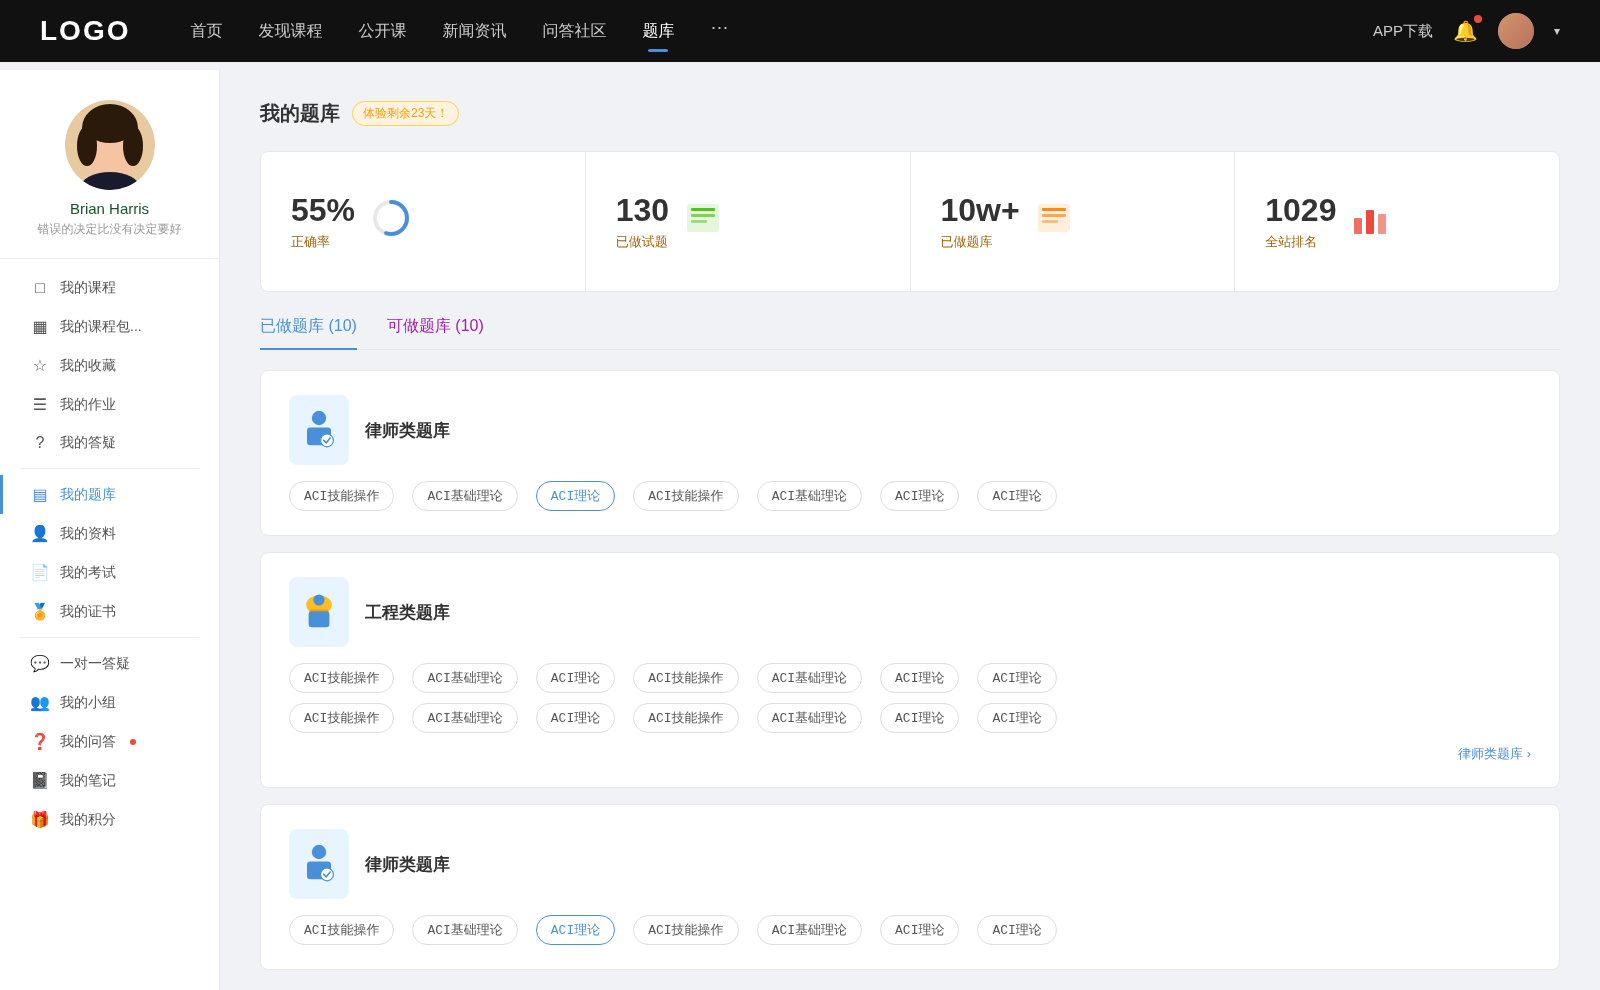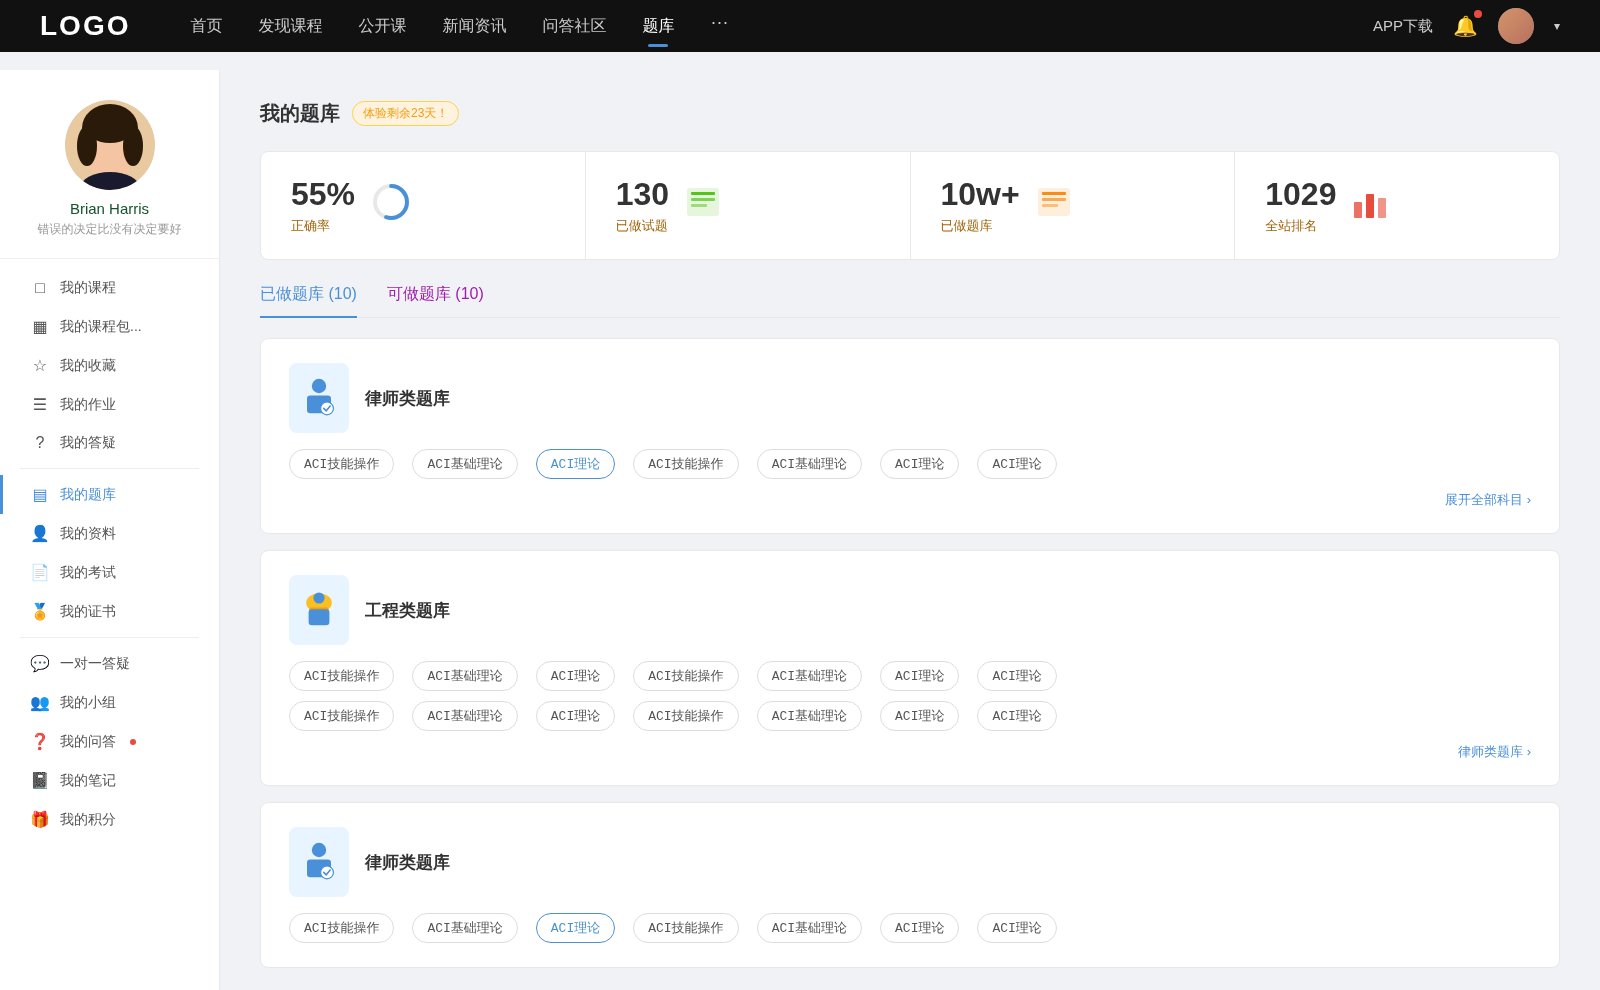--- a/index.html
+++ b/index.html
@@ -1,20 +1,20 @@
 <!DOCTYPE html>
 <html><head>
   <meta charset="utf-8">
   <style>
     * { margin: 0; padding: 0; box-sizing: border-box; }
     body { font-family: 'PingFang SC', 'Microsoft YaHei', sans-serif; background: #f0f2f5; width: 1600px; min-height: 990px; overflow-x: hidden; }
 
     
     .navbar {
-      width: 100%; height: 52px; background: #111; display: flex; align-items: center;
+      width: 100%; height: 62px; background: #111; display: flex; align-items: center;
       padding: 0 40px; position: fixed; top: 0; left: 0; z-index: 100;
     }
     .navbar-logo { color: #fff; font-size: 28px; font-weight: bold; letter-spacing: 2px; margin-right: 60px; }
     .navbar-nav { display: flex; gap: 36px; flex: 1; }
     .navbar-nav-item { color: #ccc; font-size: 16px; cursor: pointer; padding: 4px 0; position: relative; text-align: center; }
     .navbar-nav-item.active { color: #fff; }
     .navbar-nav-item.active::after { content: ''; display: block; position: absolute; bottom: -6px; left: 50%; transform: translateX(-50%); width: 20px; height: 3px; background: #4a90d9; border-radius: 2px; }
     .navbar-more { color: #ccc; font-size: 18px; cursor: pointer; }
     .navbar-right { display: flex; align-items: center; gap: 20px; }
     .navbar-app-btn { color: #ccc; font-size: 15px; cursor: pointer; }
@@ -58,21 +58,21 @@
       background: #fff3e0; color: #f59e0b; font-size: 12px; padding: 3px 10px;
       border-radius: 20px; border: 1px solid #fcd34d; font-weight: 500;
     }
 
     
     .stats-row {
       display: flex; gap: 0; background: #fff; border-radius: 8px;
       margin-bottom: 24px; overflow: hidden; border: 1px solid #e8e8e8;
     }
     .stat-item {
-      flex: 1; padding: 24px 30px; display: flex; align-items: center; gap: 16px;
+      flex: 1; padding: 40px 30px; display: flex; align-items: center; gap: 16px;
       border-right: 1px solid #e8e8e8;
     }
     .stat-item:last-child { border-right: none; }
     .stat-text { }
     .stat-value { font-size: 32px; font-weight: 600; color: #333; }
     .stat-label { font-size: 13px; color: #a16207; margin-top: 4px; }
     .stat-icon { font-size: 28px; }
 
     
     .tabs-row { display: flex; gap: 30px; margin-bottom: 20px; border-bottom: 1px solid #e8e8e8; padding-bottom: 0; }
@@ -312,23 +312,20 @@
         </div>
         <div class="bank-card-tags">
           <span class="bank-tag">ACI技能操作</span>
           <span class="bank-tag">ACI基础理论</span>
           <span class="bank-tag active">ACI理论</span>
           <span class="bank-tag">ACI技能操作</span>
           <span class="bank-tag">ACI基础理论</span>
           <span class="bank-tag">ACI理论</span>
           <span class="bank-tag">ACI理论</span>
         </div>
-        <div class="bank-card-footer">
-          <span class="expand-btn">展开全部科目 ›</span>
-        </div>
       </div>
 
       <div class="bank-card">
         <div class="bank-card-header">
           <div class="bank-card-icon">
             <svg width="40" height="50" viewBox="0 0 40 50">
 
               <ellipse cx="20" cy="16" rx="16" ry="12" fill="#fbbf24"></ellipse>
               <rect x="8" y="22" width="24" height="5" rx="2" fill="#f59e0b"></rect>
 

